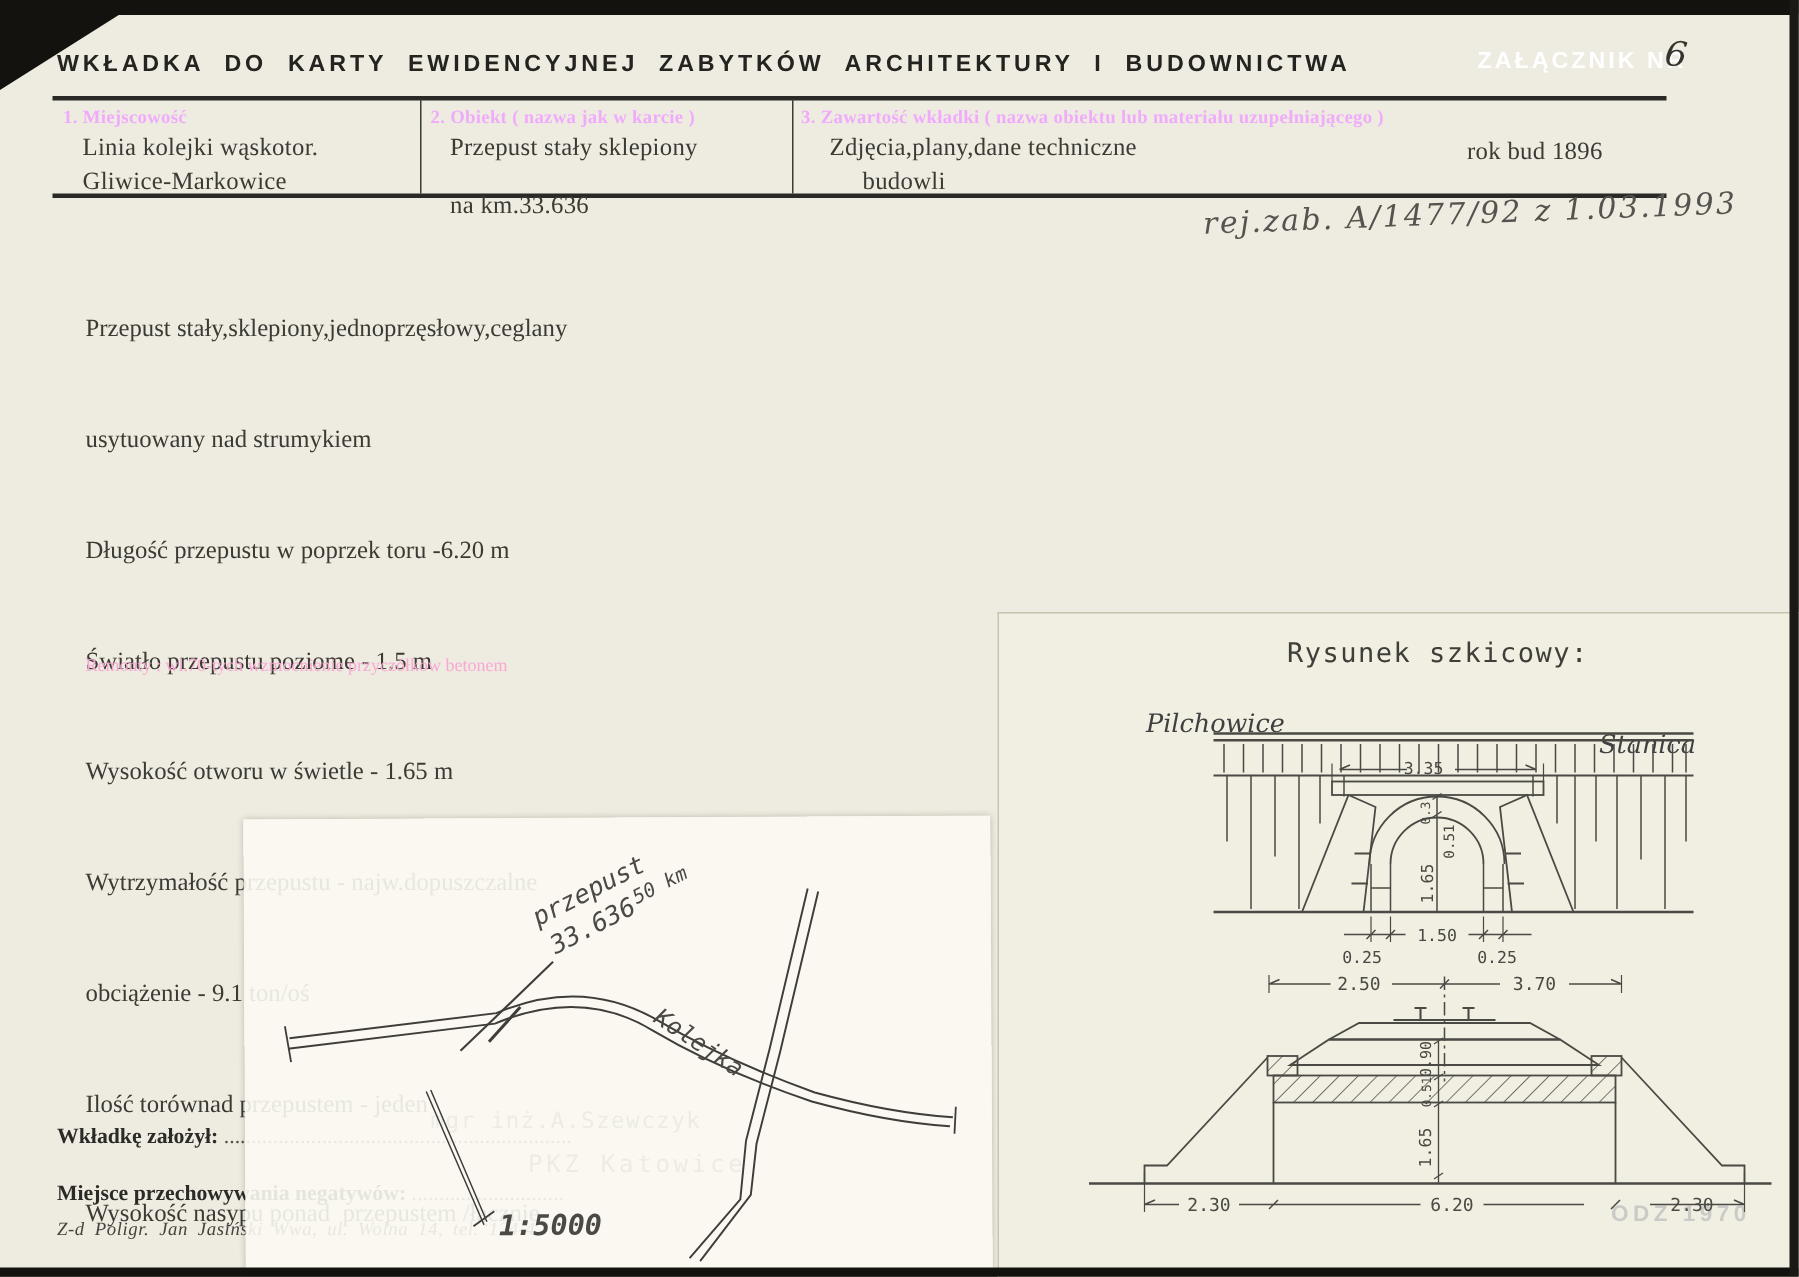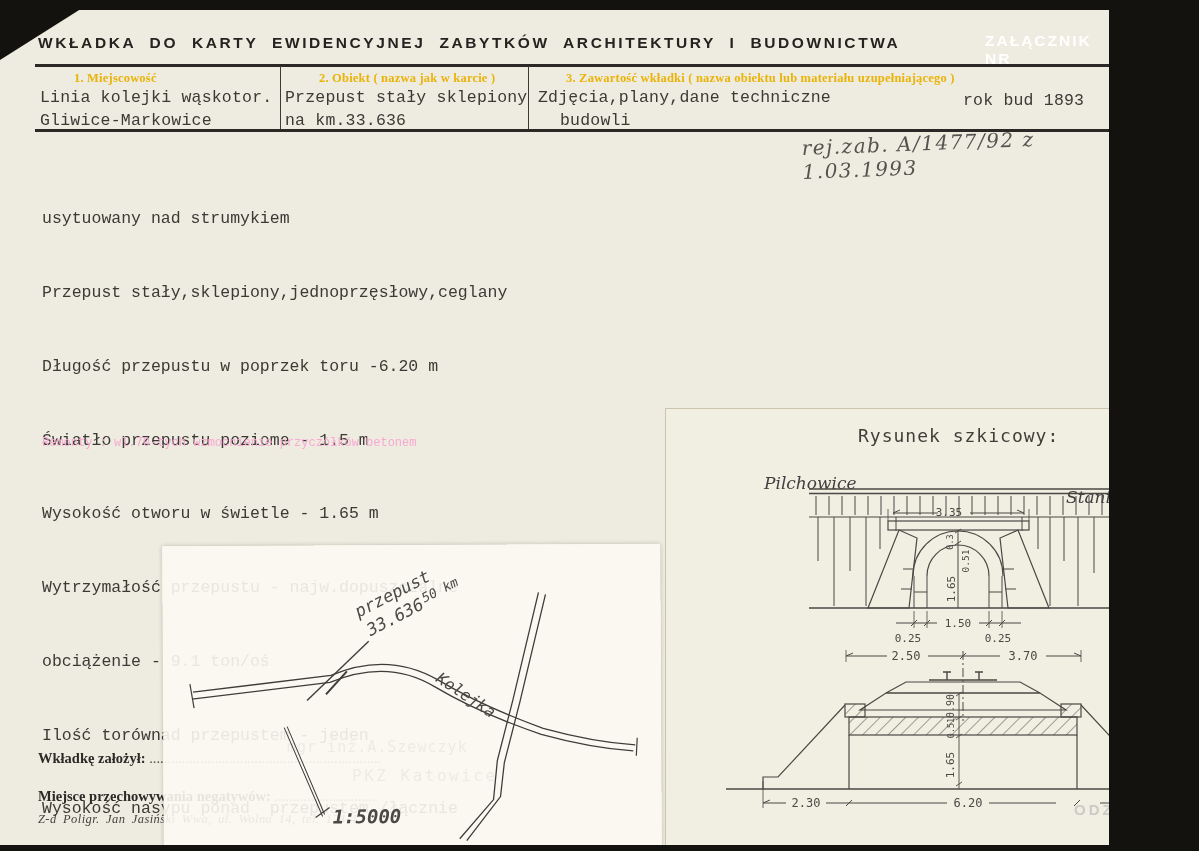--- a/index.html
+++ b/index.html
@@ -1,38 +1,38 @@
 <!DOCTYPE html>
 <html><head>
 <meta charset="utf-8">
 <style>
   html,body{margin:0;padding:0;background:#14120f;}
-  #page{position:relative;width:1109px;height:851px;background:#14120f;overflow:hidden;
+  #page{position:relative;width:1199px;height:851px;background:#14120f;overflow:hidden;
         font-family:"Liberation Serif",serif;}
   .paper{position:absolute;left:0;top:9px;width:1199px;height:837px;background:#eeebe0;}
   .corner-tl{position:absolute;left:0;top:0;width:95px;height:60px;
              background:#14120f;clip-path:polygon(0 0,100% 0,0 100%);}
   .edge-top{position:absolute;left:0;top:0;width:1199px;height:10px;background:#14120f;}
   .edge-bottom{position:absolute;left:0;top:845px;width:1199px;height:6px;background:#14120f;}
   .edge-right{position:absolute;left:1193px;top:0;width:6px;height:851px;background:#1b1916;}
 
   .hdr-title{position:absolute;left:38px;top:34px;font-family:"Liberation Sans",sans-serif;
              font-weight:bold;font-size:15.5px;letter-spacing:2.6px;word-spacing:7px;color:#24231f;}
   .hdr-annex{position:absolute;left:985px;top:32px;font-family:"Liberation Sans",sans-serif;
              font-weight:bold;font-size:15.5px;letter-spacing:2px;color:#ffffff;}
   .hdr-annex-no{position:absolute;left:1110px;top:24px;font-family:"DejaVu Serif",serif;
              font-style:italic;font-size:23px;color:#34332f;transform:rotate(7deg);}
 
   .rule{position:absolute;background:#2a2926;}
   .rule-h{height:3px;}
   .vline{position:absolute;width:1px;background:#3c3b37;}
 
   .tbl-label{position:absolute;font-family:"Liberation Serif",serif;font-weight:bold;
-             font-size:12.5px;color:#eab308;letter-spacing:.2px;margin-left:32px;}
-  .tw{font-family:Liberation Mono, monospace;color:#3b3a35;}
+             font-size:12.5px;color:#f0abfc;letter-spacing:.2px;}
+  .tw{font-family:Liberation Serif, serif;color:#3b3a35;margin-left:15px;}
   .tbl-val{position:absolute;font-size:16.5px;letter-spacing:.2px;white-space:pre;}
 
   .handw{position:absolute;left:802px;top:130px;font-family:"DejaVu Serif",serif;
          font-style:italic;font-size:20px;color:#55534f;letter-spacing:1.5px;
          transform:rotate(-2.2deg);}
 
   .body-text{position:absolute;left:42px;top:158px;font-size:16.5px;line-height:24.6px;
              color:#3b3a35;white-space:pre;}
   .remarks{position:absolute;left:42px;top:436px;font-size:12px;color:#f9a8d4;white-space:pre;}
 
@@ -71,30 +71,30 @@
   <div class="vline" style="left:280px;top:66px;height:63px;"></div>
   <div class="vline" style="left:528px;top:66px;height:63px;"></div>
 
   <div class="tbl-label" style="left:42px;top:71px;">1. Miejscowość</div>
   <div class="tbl-label" style="left:287px;top:71px;">2. Obiekt ( nazwa jak w karcie )</div>
   <div class="tbl-label" style="left:534px;top:71px;">3. Zawartość wkładki ( nazwa obiektu lub materiału uzupełniającego )</div>
 
   <div class="tbl-val tw" style="left:40px;top:88px;">Linia kolejki wąskotor.</div>
   <div class="tbl-val tw" style="left:40px;top:111px;">Gliwice-Markowice</div>
   <div class="tbl-val tw" style="left:285px;top:88px;">Przepust stały sklepiony</div>
-  <div class="tbl-val tw" style="left:285px;top:111px;">na km.33.636</div>
+  <div class="tbl-val tw" style="left:285px;top:127px;">na km.33.636</div>
   <div class="tbl-val tw" style="left:538px;top:88px;">Zdjęcia,plany,dane techniczne</div>
   <div class="tbl-val tw" style="left:560px;top:111px;">budowli</div>
-  <div class="tbl-val tw" style="left:963px;top:91px;">rok bud 1893</div>
+  <div class="tbl-val tw" style="left:963px;top:91px;">rok bud 1896</div>
 
   <div class="handw">rej.zab. A/1477/92 z 1.03.1993</div>
 
   <div class="body-text tw">
+    <div>Przepust stały,sklepiony,jednoprzęsłowy,ceglany</div>
     <div>usytuowany nad strumykiem</div>
-    <div>Przepust stały,sklepiony,jednoprzęsłowy,ceglany</div>
     <div>Długość przepustu w poprzek toru -6.20 m</div>
     <div>Światło przepustu poziome - 1.5 m</div>
     <div>Wysokość otworu w świetle - 1.65 m</div>
     <div>Wytrzymałość przepustu - najw.dopuszczalne</div>
     <div>obciążenie - 9.1 ton/oś</div>
     <div>Ilość torównad przepustem - jeden</div>
     <div>Wysokość nasypu ponad  przepustem /łącznie</div>
     
     
   </div>

